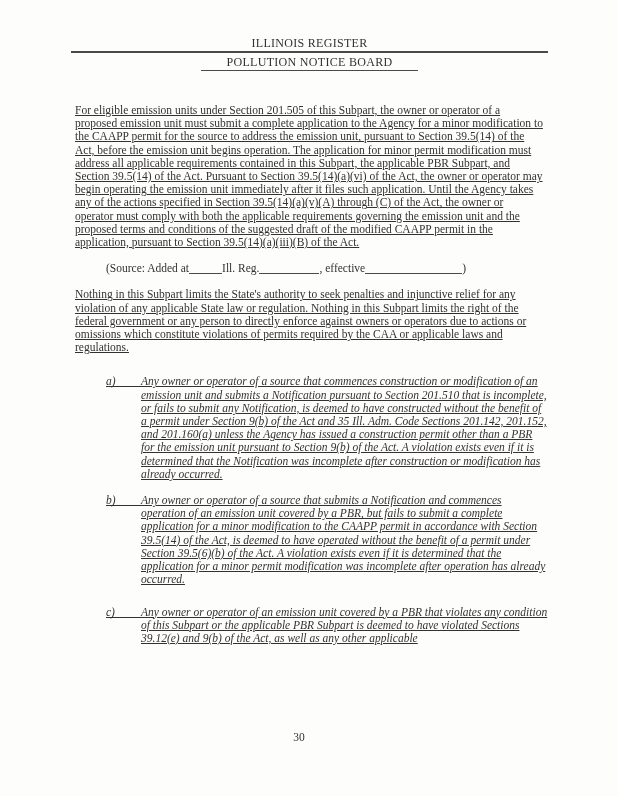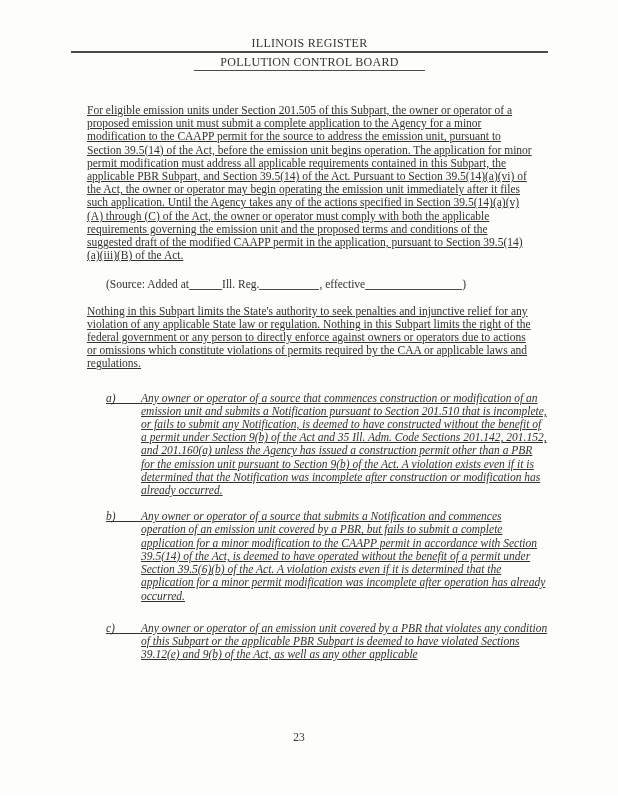--- a/index.html
+++ b/index.html
@@ -43,21 +43,21 @@
     border-bottom: 1px solid #4c4a46;
   }
   .notice-title {
     text-align: center;
     font-size: 12px;
     letter-spacing: 0.3px;
     margin-top: 14px;
     line-height: 14px;
   }
   .para {
-    margin: 16px;
+    margin: 4px;
     line-height: 13.2px;
   }
   .underlined {
     text-decoration: underline;
     text-underline-offset: 1px;
   }
   .para-1 { margin-top: 33px; }
   .para-2 { margin-top: 13px; }
   .source-line {
     margin: 13px 0 0 35px;
@@ -120,21 +120,21 @@
 </head>
 <body>
 
 <div class="page">
 
   <div class="register-title">ILLINOIS REGISTER</div>
 
   <div class="header-rule"></div>
 
   <div class="board-title-row">
-    <span class="board-title">POLLUTION CONTROL BOARD</span>
+    <span class="board-title">POLLUTION NOTICE BOARD</span>
   </div>
 
 
   <p class="para para-1 underlined">For eligible emission units under Section 201.505 of this Subpart, the owner or operator of a proposed emission unit must submit a complete application to the Agency for a minor modification to the CAAPP permit for the source to address the emission unit, pursuant to Section 39.5(14) of the Act, before the emission unit begins operation. The application for minor permit modification must address all applicable requirements contained in this Subpart, the applicable PBR Subpart, and Section 39.5(14) of the Act. Pursuant to Section 39.5(14)(a)(vi) of the Act, the owner or operator may begin operating the emission unit immediately after it files such application. Until the Agency takes any of the actions specified in Section 39.5(14)(a)(v)(A) through (C) of the Act, the owner or operator must comply with both the applicable requirements governing the emission unit and the proposed terms and conditions of the suggested draft of the modified CAAPP permit in the application, pursuant to Section 39.5(14)(a)(iii)(B) of the Act.</p>
 
   <div class="source-line">
     <span>(Source: Added at</span><span class="blank blank-1"></span><span>Ill.  Reg.</span><span class="blank blank-2"></span><span>, effective</span><span class="blank blank-3"></span><span>)</span>
   </div>
 
 
@@ -149,15 +149,15 @@
     <div class="list-item item-b">
       <span class="item-label">b)</span><span class="item-text">Any owner or operator of a source that submits a Notification and commences operation of an emission unit covered by a PBR, but fails to submit a complete application for a minor modification to the CAAPP permit in accordance with Section 39.5(14) of the Act, is deemed to have operated without the benefit of a permit under Section 39.5(6)(b) of the Act. A violation exists even if it is determined that the application for a minor permit modification was incomplete after operation has already occurred.</span>
     </div>
 
     <div class="list-item item-c">
       <span class="item-label">c)</span><span class="item-text">Any owner or operator of an emission unit covered by a PBR that violates any condition of this Subpart or the applicable PBR Subpart is deemed to have violated Sections 39.12(e) and 9(b) of the Act, as well as any other applicable</span>
     </div>
 
   </div>
 
-  <div class="page-number">23</div>
+  <div class="page-number">30</div>
 
 </div>
 
 </body></html>

